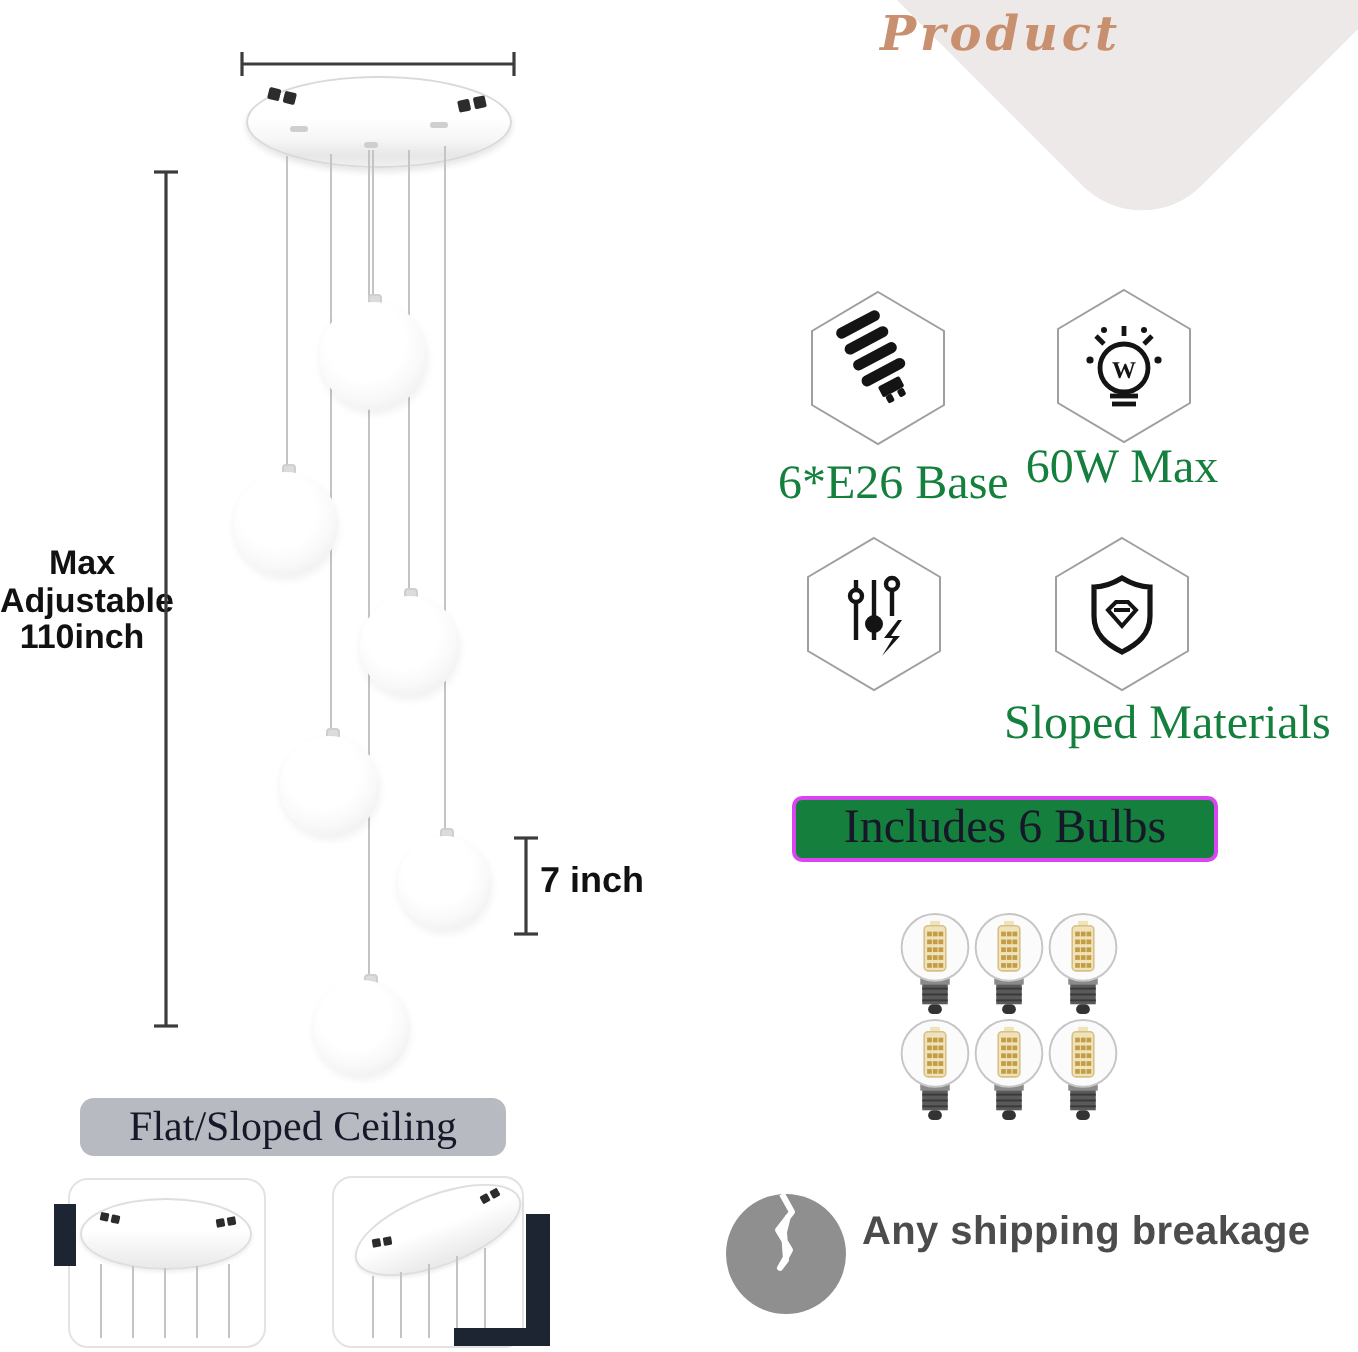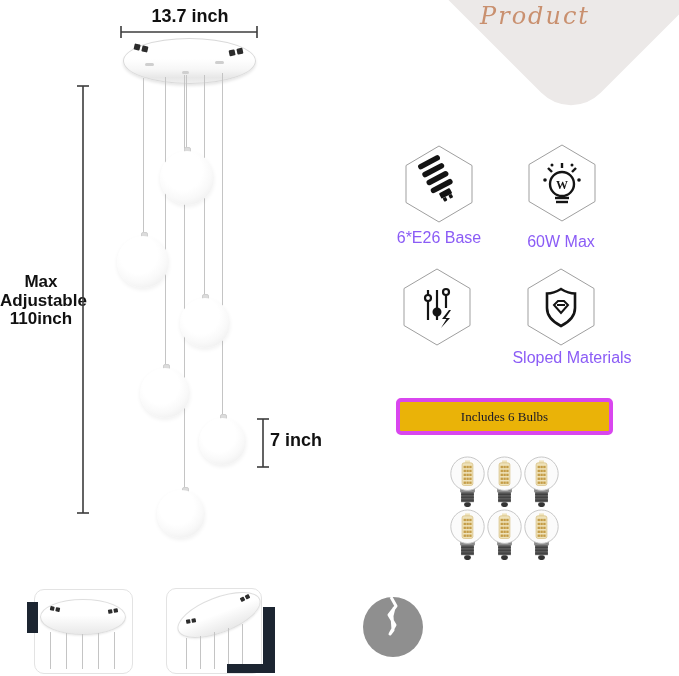--- a/index.html
+++ b/index.html
@@ -5,23 +5,23 @@
   html,body{margin:0;padding:0;background:#fff;}
   #stage{position:relative;width:679px;height:676px;background:#ffffff;overflow:hidden;
          font-family:"Liberation Sans",sans-serif;}
   .abs{position:absolute;}
 
   
   .ribbon{left:420px;top:-242px;width:302px;height:302px;background:#ece9e8;
           border-radius:42px;transform:rotate(45deg);}
 
   
-  .title-sm{left:440px;top:2px;width:150px;text-align:right;
+  .title-sm{left:440px;top:2px;width:150px;text-align:left;
             font-family:"DejaVu Serif","Liberation Serif",serif;font-style:italic;
-            font-size:24px;letter-spacing:2px;color:#c9906f;font-weight:normal;}
+            font-size:24px;letter-spacing:2px;color:#c9906f;font-weight:bold;}
   .title-lg{left:340px;top:22px;width:310px;text-align:center;
             font-family:"DejaVu Serif","Liberation Serif",serif;font-style:italic;
             font-size:48px;color:#c9906f;font-weight:bold;}
 
   
   .dim-label{color:#111;font-weight:bold;}
   .w-label{left:130px;top:6px;width:120px;text-align:center;font-size:18px;}
   .h-label{left:0px;top:273px;width:82px;text-align:center;font-size:17px;
            line-height:1.1;white-space:pre-line;}
   .g-label{left:270px;top:430px;font-size:18px;}
@@ -36,27 +36,27 @@
   .mark b{display:block;width:6px;height:6px;background:#2c2c2c;border-radius:1px;}
   .screw{background:#cfcfcf;border-radius:2px;}
 
   .cord{width:1px;background:#c4c4c4;}
   .nub{width:5px;height:5px;background:#dcdcdc;border:1px solid #cfcfcf;border-radius:2px;}
   .globe{border-radius:50%;
      background:radial-gradient(circle at 42% 36%,#ffffff 42%,#f9f9f9 62%,#ececec 88%,#e4e4e4 100%);
      box-shadow:0 2px 4px rgba(0,0,0,.06);}
 
   
-  .feat-label{font-family:Liberation Sans, sans-serif;font-size:16px;color:#8b5cf6;
+  .feat-label{font-family:Liberation Serif, serif;font-size:24px;color:#15803d;
               text-align:center;white-space:nowrap;}
 
   
   .btn{font-family:"Liberation Serif",serif;color:#17172a;text-align:center;}
   .bulbs-btn{left:396px;top:398px;width:209px;height:29px;line-height:29px;
-             background:#eab308;border:4px solid #d946ef;border-radius:5px;font-size:13px;}
+             background:#15803d;border:2px solid #d946ef;border-radius:5px;font-size:24px;}
   .ceiling-btn{left:40px;top:549px;width:213px;height:29px;line-height:29px;
              background:#b7bbc1;border-radius:7px;font-size:21px;}
 
   
   .bulb-grid{left:449px;top:456px;width:111px;display:flex;flex-wrap:wrap;}
   .bulb-cell{width:37px;height:54px;margin-bottom:-1px;}
 
   
   .card{background:#fff;border:1px solid #e3e3e3;border-radius:10px;}
   .mini-canopy{border-radius:50%;
@@ -70,21 +70,20 @@
 </style>
 </head>
 <body>
 
 <div id="stage">
 
   <div class="abs ribbon"></div>
 
   <div class="abs title-sm">Product</div>
 
-  <div class="abs dim-label w-label">13.7 inch</div>
   <svg class="abs dim" style="left:118px;top:24px" width="142" height="14">
     <line x1="3" y1="8" x2="139" y2="8"></line>
       <line x1="3" y1="2" x2="3" y2="14"></line>
       <line x1="139" y1="2" x2="139" y2="14"></line>
   </svg>
 
   <div class="abs dim-label h-label">Max
 Adjustable
 110inch</div>
   <svg class="abs dim" style="left:74px;top:80px" width="18" height="440">
@@ -159,21 +158,21 @@
       <line x1="34" y1="24" x2="34" y2="19"></line>
       <line x1="24" y1="28" x2="20" y2="24"></line>
         <line x1="44" y1="28" x2="48" y2="24"></line>
     </g>
     <circle cx="17" cy="36" r="1.8" fill="#141414"></circle>
       <circle cx="51" cy="36" r="1.8" fill="#141414"></circle>
     <circle cx="24" cy="21" r="1.5" fill="#141414"></circle>
       <circle cx="44" cy="21" r="1.5" fill="#141414"></circle>
     <text x="34" y="45" font-size="12" font-weight="bold" font-family="Liberation Serif,serif" fill="#141414" text-anchor="middle">W</text>
   </svg>
-  <div class="abs feat-label" style="left:511px;top:233px;width:100px">60W Max</div>
+  <div class="abs feat-label" style="left:511px;top:221px;width:100px">60W Max</div>
 
   <svg class="abs" style="left:403px;top:268px" width="68" height="78" viewBox="0 0 68 78">
     <polygon points="34,1 67,20.5 67,57.5 34,77 1,57.5 1,20.5" fill="#fff" stroke="#9f9f9f" stroke-width="1"></polygon>
     <g stroke="#141414" stroke-width="2.2" fill="none">
       <line x1="25" y1="22" x2="25" y2="52"></line>
       <line x1="34" y1="22" x2="34" y2="52"></line>
       <line x1="43" y1="22" x2="43" y2="40"></line>
       <circle cx="25" cy="30" r="3" fill="#fff"></circle>
       <circle cx="34" cy="44" r="3.4" fill="#141414"></circle>
       <circle cx="43" cy="24" r="3" fill="#fff"></circle>
@@ -356,20 +355,21 @@
           <rect x="14.5" y="22" width="2.4" height="2.4"></rect>
           <rect x="17.4" y="22" width="2.4" height="2.4"></rect>
           <rect x="20.3" y="22" width="2.4" height="2.4"></rect>
           <rect x="14.5" y="26" width="2.4" height="2.4"></rect>
           <rect x="17.4" y="26" width="2.4" height="2.4"></rect>
           <rect x="20.3" y="26" width="2.4" height="2.4"></rect>
         </g>
       </svg>
   </div>
 
+  <div class="abs btn ceiling-btn">Flat/Sloped Ceiling</div>
 
   <div class="abs card" style="left:34px;top:589px;width:97px;height:83px"></div>
   <div class="abs dark-bar" style="left:27px;top:602px;width:11px;height:31px"></div>
   <div class="abs mini-canopy" style="left:40px;top:599px;width:84px;height:34px"></div>
   <div class="abs mark" style="left:48px;top:606px;transform:rotate(12deg) scale(.7)">
       <b></b>
       <b></b>
     </div>
   <div class="abs mark" style="left:106px;top:608px;transform:rotate(-10deg) scale(.7)">
       <b></b>
@@ -396,14 +396,15 @@
   <div class="abs cord" style="left:214px;top:632px;height:37px"></div>
   <div class="abs cord" style="left:228px;top:628px;height:38px"></div>
   <div class="abs cord" style="left:242px;top:624px;height:40px"></div>
   <div class="abs dark-bar" style="left:263px;top:607px;width:12px;height:65px"></div>
   <div class="abs dark-bar" style="left:227px;top:664px;width:48px;height:9px"></div>
 
   <svg class="abs" style="left:362px;top:596px" width="62" height="62" viewBox="0 0 62 62">
     <circle cx="31" cy="31" r="30" fill="#8f8f8f"></circle>
     <path d="M29,1 L34,10 L27,19 L33,29 L28,38 L31,34 L30,20 L32,12" fill="none" stroke="#ffffff" stroke-width="3" stroke-linejoin="round"></path>
   </svg>
+  <div class="abs ship-text" style="left:431px;top:606px">Any shipping breakage</div>
 
 </div>
 
 </body></html>

